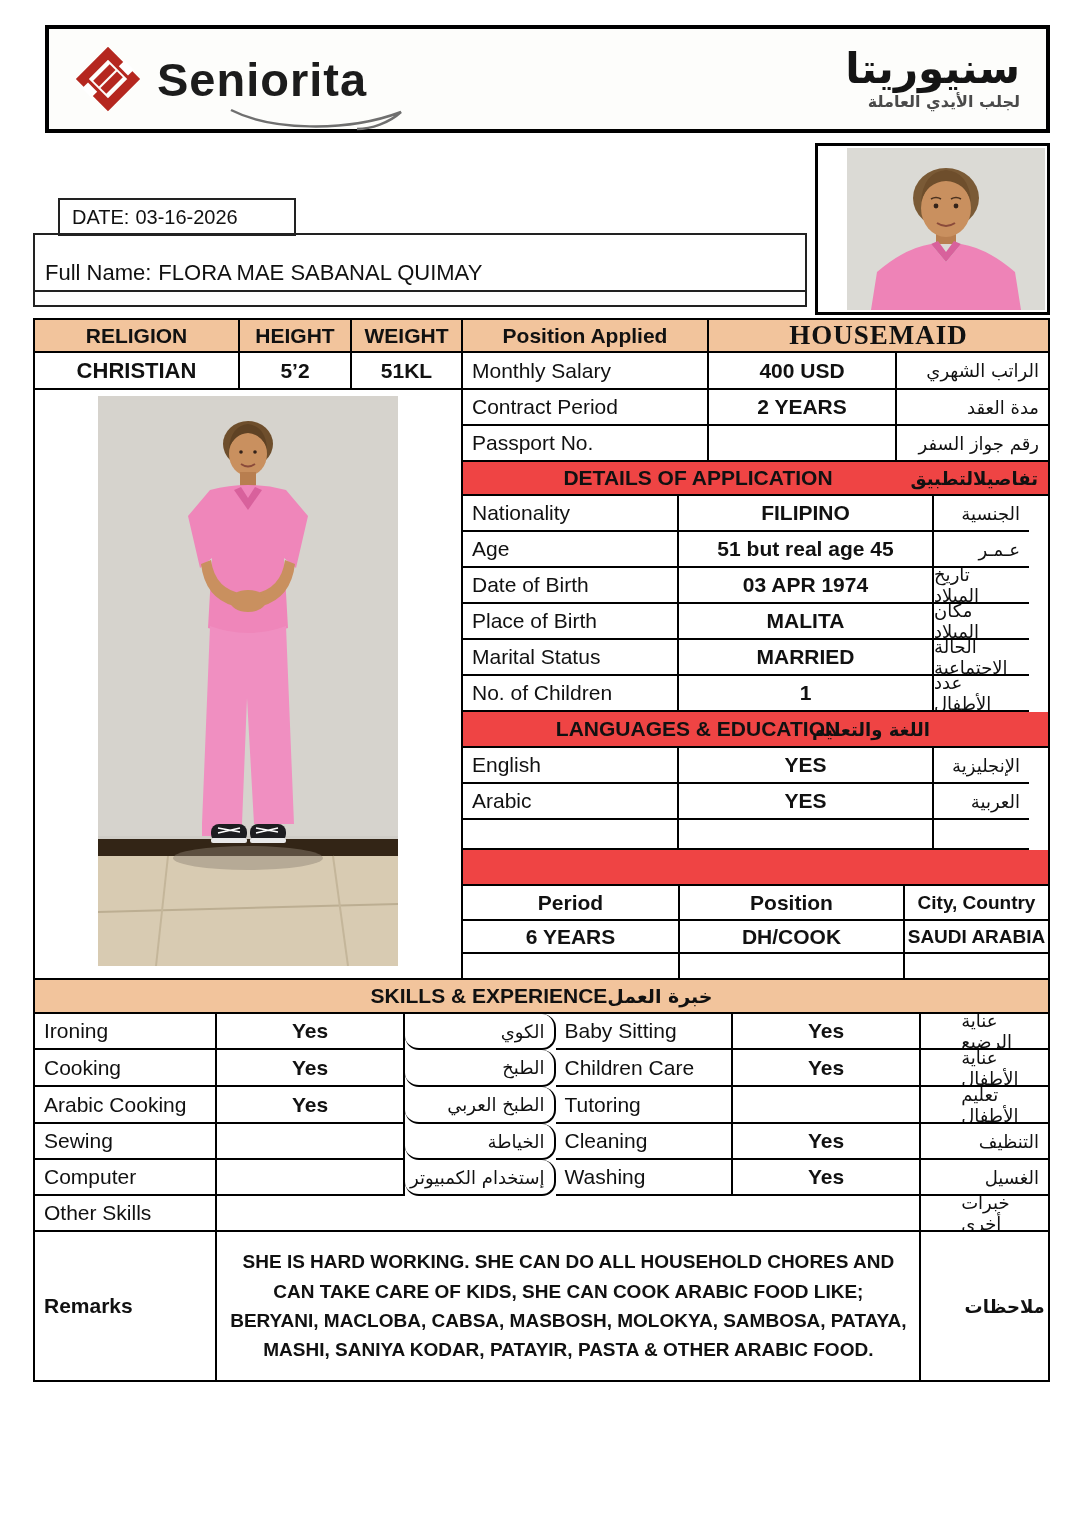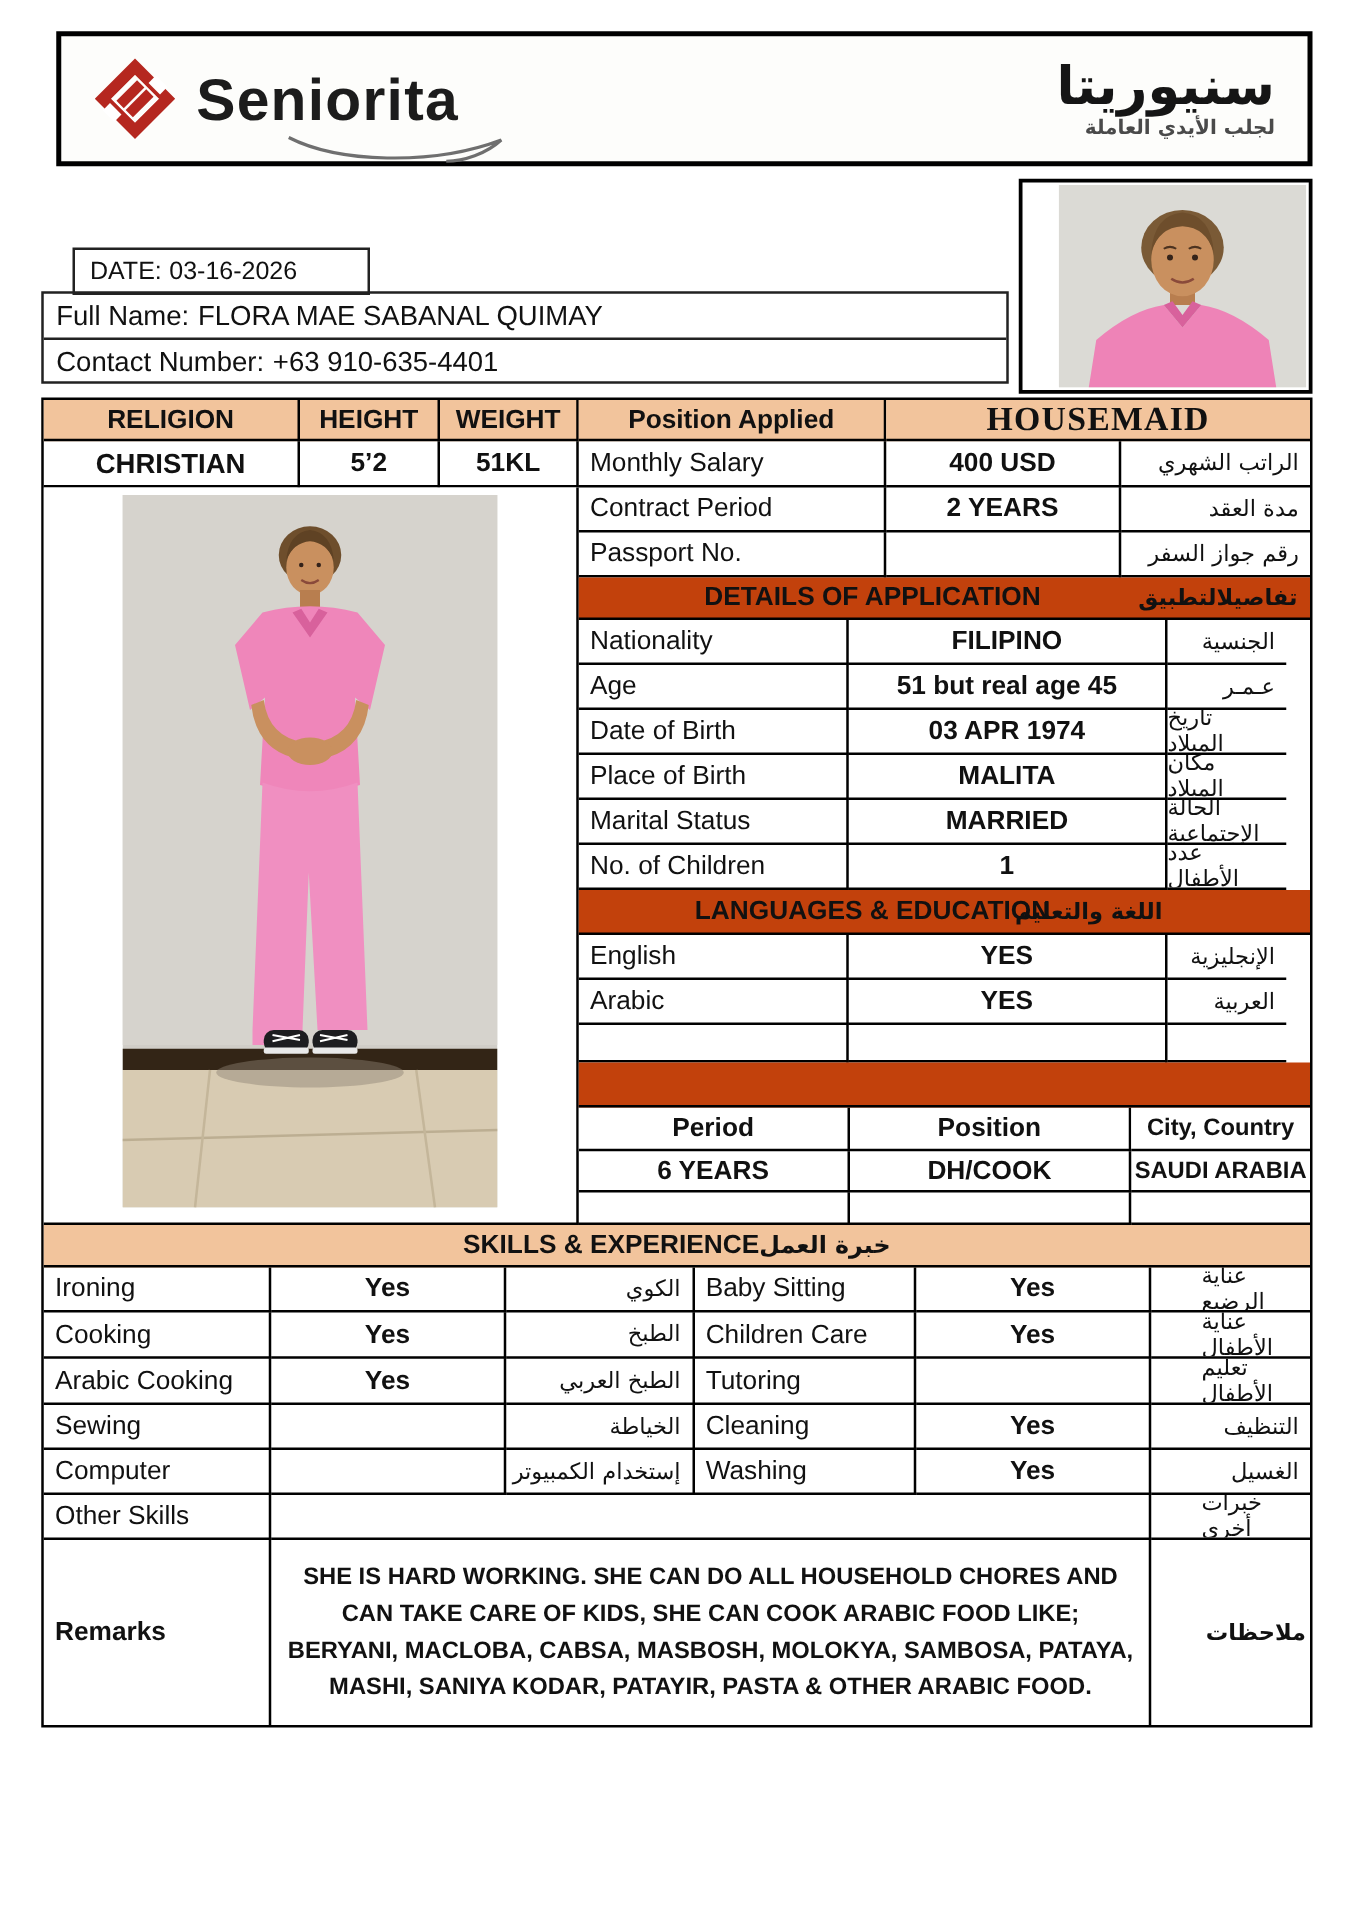--- a/index.html
+++ b/index.html
@@ -16,21 +16,21 @@
   .brand-ar-wrap{text-align:right;font-family:"DejaVu Sans",sans-serif;}
   .brand-ar{font-size:42px;font-weight:bold;color:#151515;line-height:1.0;}
   .brand-ar-tag{font-size:16px;color:#4a4a4a;font-weight:bold;margin-top:2px;}
 
   
   .date-box{position:absolute;left:58px;top:198px;width:238px;height:38px;border:2px solid #222;
             box-sizing:border-box;display:flex;align-items:center;padding-left:12px;font-size:20px;}
   .date-box .gap{margin-right:6px;}
   .name-box{position:absolute;left:33px;top:233px;width:774px;height:74px;border:2px solid #222;
             box-sizing:border-box;}
-  .name-row{height:35px;display:flex;align-items:center;padding-left:10px;font-size:22px;}
+  .name-row{height:35px;display:flex;align-items:center;padding-left:10px;font-size:22px;margin-top:20px;}
   .name-row:first-child{border-bottom:2px solid #222;}
   .name-row .gap{margin-right:7px;}
 
   
   .headshot-box{position:absolute;left:815px;top:143px;width:235px;height:172px;
                 border:3px solid #000;box-sizing:border-box;background:#fff;}
   .headshot-box svg{position:absolute;right:2px;top:2px;}
 
   
   .main-table{position:absolute;left:33px;top:318px;width:1017px;border:2px solid #000;
@@ -44,37 +44,37 @@
   .arx{justify-content:flex-end;padding-right:9px;font-family:"DejaVu Sans",sans-serif;font-size:18px;}
   .hdrbg{background:#f2c49c;}
   .chdr{justify-content:center;font-weight:bold;font-size:21px;}
   .serif{font-family:"Liberation Serif","DejaVu Serif",serif;font-size:27px;letter-spacing:1px;}
 
   
   .w-rel{width:205px;} .w-hgt{width:112px;} .w-wgt{width:111px;}
   .w-plab{width:246px;} .w-tval{width:188px;} .w-tar{width:151px;}
   .w-dlab{width:216px;} .w-dval{width:255px;} .w-dar{width:95px;}
   .w-per{width:217px;} .w-pos{width:225px;} .w-cty{width:143px;}
-  .w-s1{width:185px;} .w-s2{width:190px;} .w-s3{width:153px;}
+  .w-s1{width:185px;} .w-s2{width:190px;} .w-s3{width:153px;border-radius:14px;}
   .w-s4{width:180px;} .w-s5{width:191px;} .w-s6{width:128px;padding-left:40px;}
   .w-wide{width:714px;}
 
   .h33{height:33px;} .h36{height:36px;} .h37{height:37px;} .h34{height:34px;}
   .h35{height:35px;} .h30{height:30px;} .h26{height:26px;}
 
   .body-flex{display:flex;}
   .photo-cell{width:428px;height:590px;border-right:2px solid #000;border-bottom:2px solid #000;
               box-sizing:border-box;display:flex;justify-content:center;align-items:flex-start;
               padding-top:6px;background:#fff;}
   .right-col{width:585px;}
   .rrow{display:flex;box-sizing:border-box;}
   .rrow .cell{border-bottom:2px solid #000;}
   .rrow.lastr .cell{border-bottom:2px solid #000;}
 
-  .sec-hdr{position:relative;background:#c2410c;border-bottom:2px solid #000;box-sizing:border-box;}
+  .sec-hdr{position:relative;background:#ef4444;border-bottom:2px solid #000;box-sizing:border-box;}
   .sec-hdr .en{position:absolute;top:0;bottom:0;display:flex;align-items:center;
                font-weight:bold;font-size:21px;}
   .sec-hdr .arr{position:absolute;top:0;bottom:0;display:flex;align-items:center;
                font-family:"DejaVu Sans",sans-serif;font-weight:bold;font-size:18px;}
   .dh-en{left:0;width:470px;justify-content:center;}
   .dh-ar{right:10px;}
   .lh-en{left:0;width:470px;justify-content:center;}
   .lh-ar{right:118px;}
 
   .skills-hdr{height:34px;background:#f2c49c;border-bottom:2px solid #000;box-sizing:border-box;

